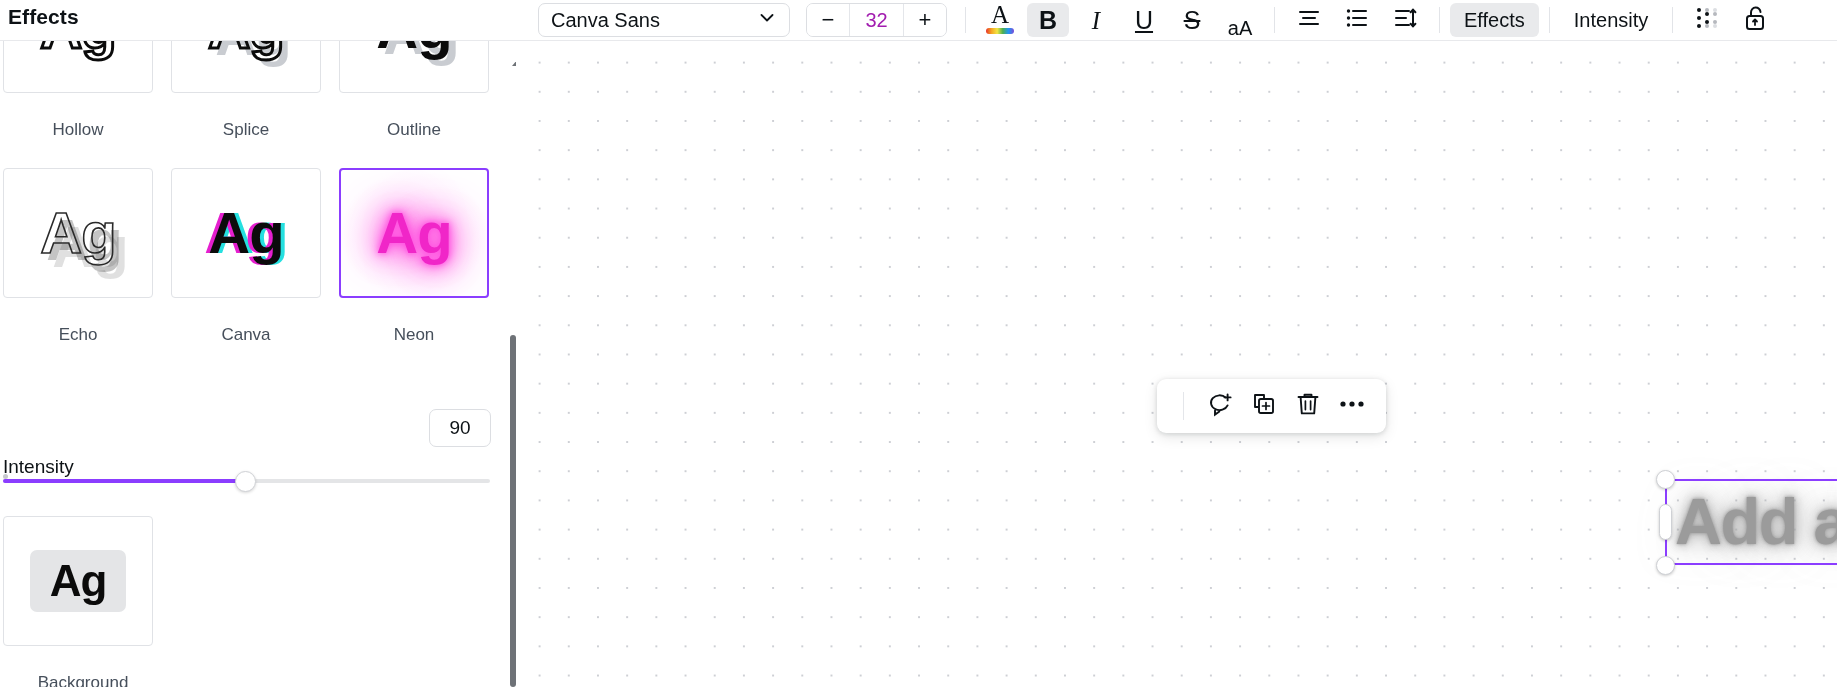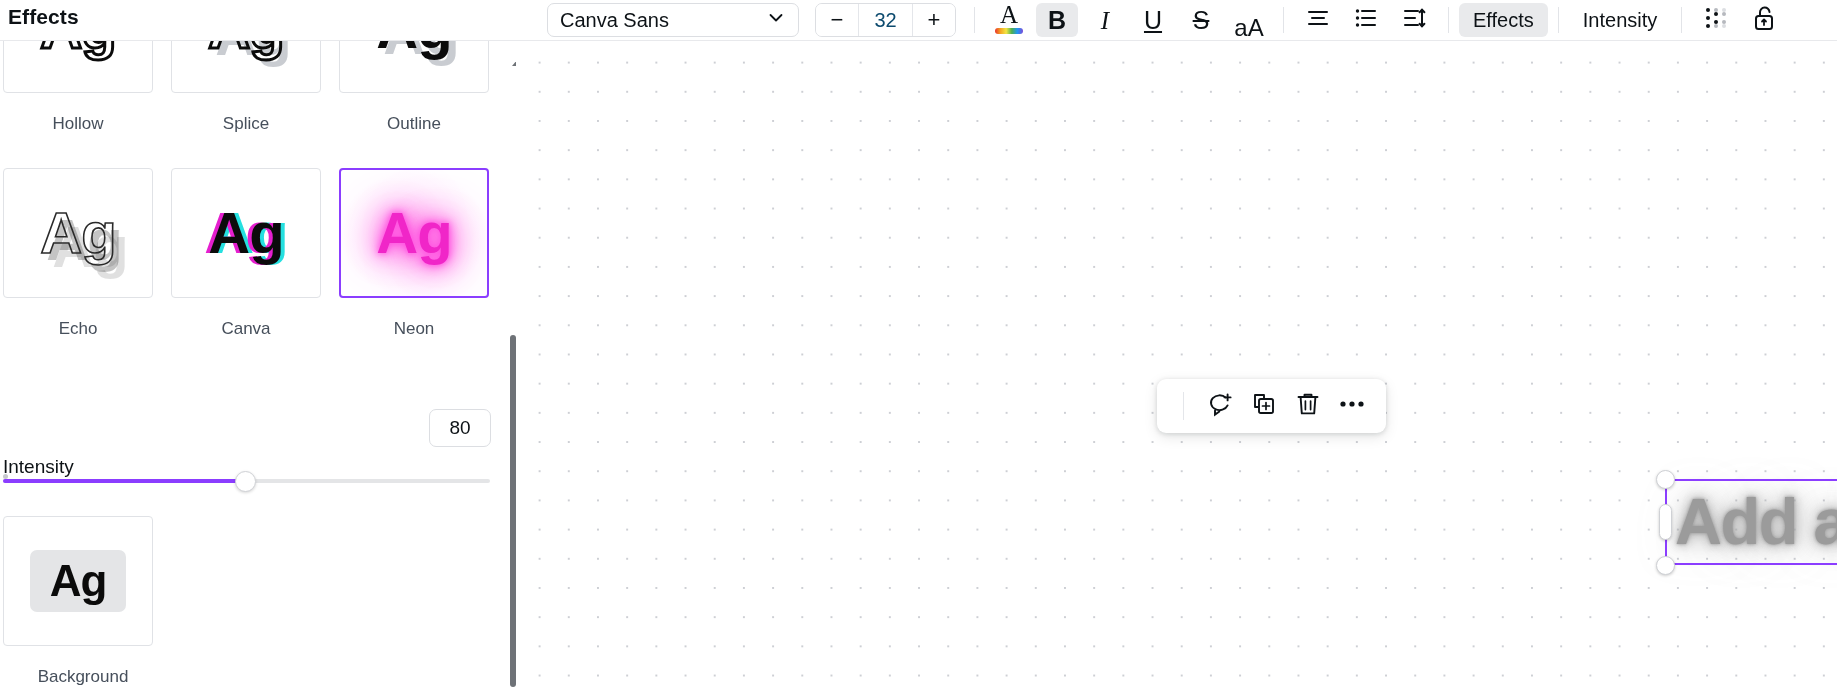--- a/index.html
+++ b/index.html
@@ -46,21 +46,21 @@
     width: 150px; height: 130px;
     border: 1px solid #e0e2e6; border-radius: 4px;
     background: #fff; position: relative; overflow: hidden;
     display: flex; align-items: center; justify-content: center;
   }
   .fx-tile.selected {
     border: 2.5px solid #8b3dff;
   }
   .fx-label {
     text-align: center; font-size: 17px; color: #464f5b;
-    margin-top: 22px; line-height: 1.1;
+    margin-top: 28px; line-height: 1.1;
   }
   .ag { font-size: 58px; font-weight: bold; letter-spacing: -1px; line-height: 1; }
 
   
   .ag-hollow { color: transparent; -webkit-text-stroke: 3px #0b0b0b; font-weight: bold; }
   .ag-splice { color: transparent; -webkit-text-stroke: 3px #0b0b0b; text-shadow: 7px 7px 0 #c9ccd1; }
   .ag-outline { color: #0b0b0b; text-shadow: 7px 6px 0 #c9ccd1; }
   .ag-echo {
     color: transparent; -webkit-text-stroke: 1.6px #2a2a2a;
     text-shadow: 6px 7px 0 rgba(60,60,60,.30), 12px 14px 0 rgba(60,60,60,.16);
@@ -146,40 +146,40 @@
     display: flex; align-items: center;
   }
   #toolbar-divider {
     position: absolute; left: 516px; top: 40px; right: 0; height: 1px;
     background: #e8e9ec;
   }
   .tb-sep {
     width: 1px; height: 26px; background: #e2e4e8; margin: 0 10px;
   }
   #font-select {
-    width: 252px; height: 34px; margin-left: 31px;
+    width: 252px; height: 34px; margin-left: 22px;
     border: 1px solid #dcdee2; border-radius: 7px; background: #fff;
     display: flex; align-items: center; padding: 0 12px;
     font-size: 20px; color: #0d1216; position: relative; cursor: pointer;
   }
   #font-select .chev {
     position: absolute; right: 12px; top: 50%; transform: translateY(-50%);
   }
   #size-group {
     height: 34px; margin-left: 16px;
     border: 1px solid #dcdee2; border-radius: 7px; background: #fff;
     display: flex; align-items: center; overflow: hidden;
   }
   .size-btn {
     width: 42px; height: 34px; display: flex; align-items: center; justify-content: center;
     font-size: 22px; color: #0d1216; cursor: pointer; background: #fff;
   }
   #size-value {
     width: 55px; height: 34px; display: flex; align-items: center; justify-content: center;
-    font-size: 20px; color: #0c4a6e;
+    font-size: 20px; color: #a21caf;
     border-left: 1px solid #e4e6ea; border-right: 1px solid #e4e6ea;
     cursor: text;
   }
   .tb-icon {
     width: 42px; height: 34px; margin: 0 3px; border-radius: 6px;
     display: flex; align-items: center; justify-content: center;
     cursor: pointer; position: relative;
   }
   .tb-icon.active { background: #e9eaec; }
   .tb-icon-glyph { font-size: 25px; color: #0d1216; line-height: 1; }
@@ -313,21 +313,21 @@
           <div class="fx-tile selected">
             <div class="neon-wash"></div>
             <span class="ag ag-neon" style="position:relative;">Ag</span>
           </div>
           <div class="fx-label">Neon</div>
         </div>
       </div>
 
       <div id="intensity-row">
         <div id="intensity-label">Intensity</div>
-        <div id="intensity-value-box">80</div>
+        <div id="intensity-value-box">90</div>
       </div>
 
       <div id="intensity-slider">
         <div id="slider-track"></div>
         <div id="slider-fill"></div>
         <div id="slider-min-dot"></div>
         <div id="slider-thumb"></div>
       </div>
 
       <div id="bg-block">
@@ -380,21 +380,21 @@
 
     <div class="tb-icon">
       <span class="tb-icon-glyph" style="text-decoration:underline;">U</span>
     </div>
 
     <div class="tb-icon">
       <span class="tb-icon-glyph" style="text-decoration:line-through;">S</span>
     </div>
 
     <div class="tb-icon">
-      <span class="tb-icon-glyph" style="font-size:24px;margin-top:16px;">aA</span>
+      <span class="tb-icon-glyph" style="font-size:20px;margin-top:16px;">aA</span>
     </div>
 
     <div class="tb-sep"></div>
 
     <div class="tb-icon">
       <span>
         <svg width="26" height="26" viewBox="0 0 26 26">
           <g stroke="#0d1216" stroke-width="2" stroke-linecap="round">
             <line x1="4" y1="7" x2="22" y2="7"></line>
             <line x1="7" y1="13" x2="19" y2="13"></line>

